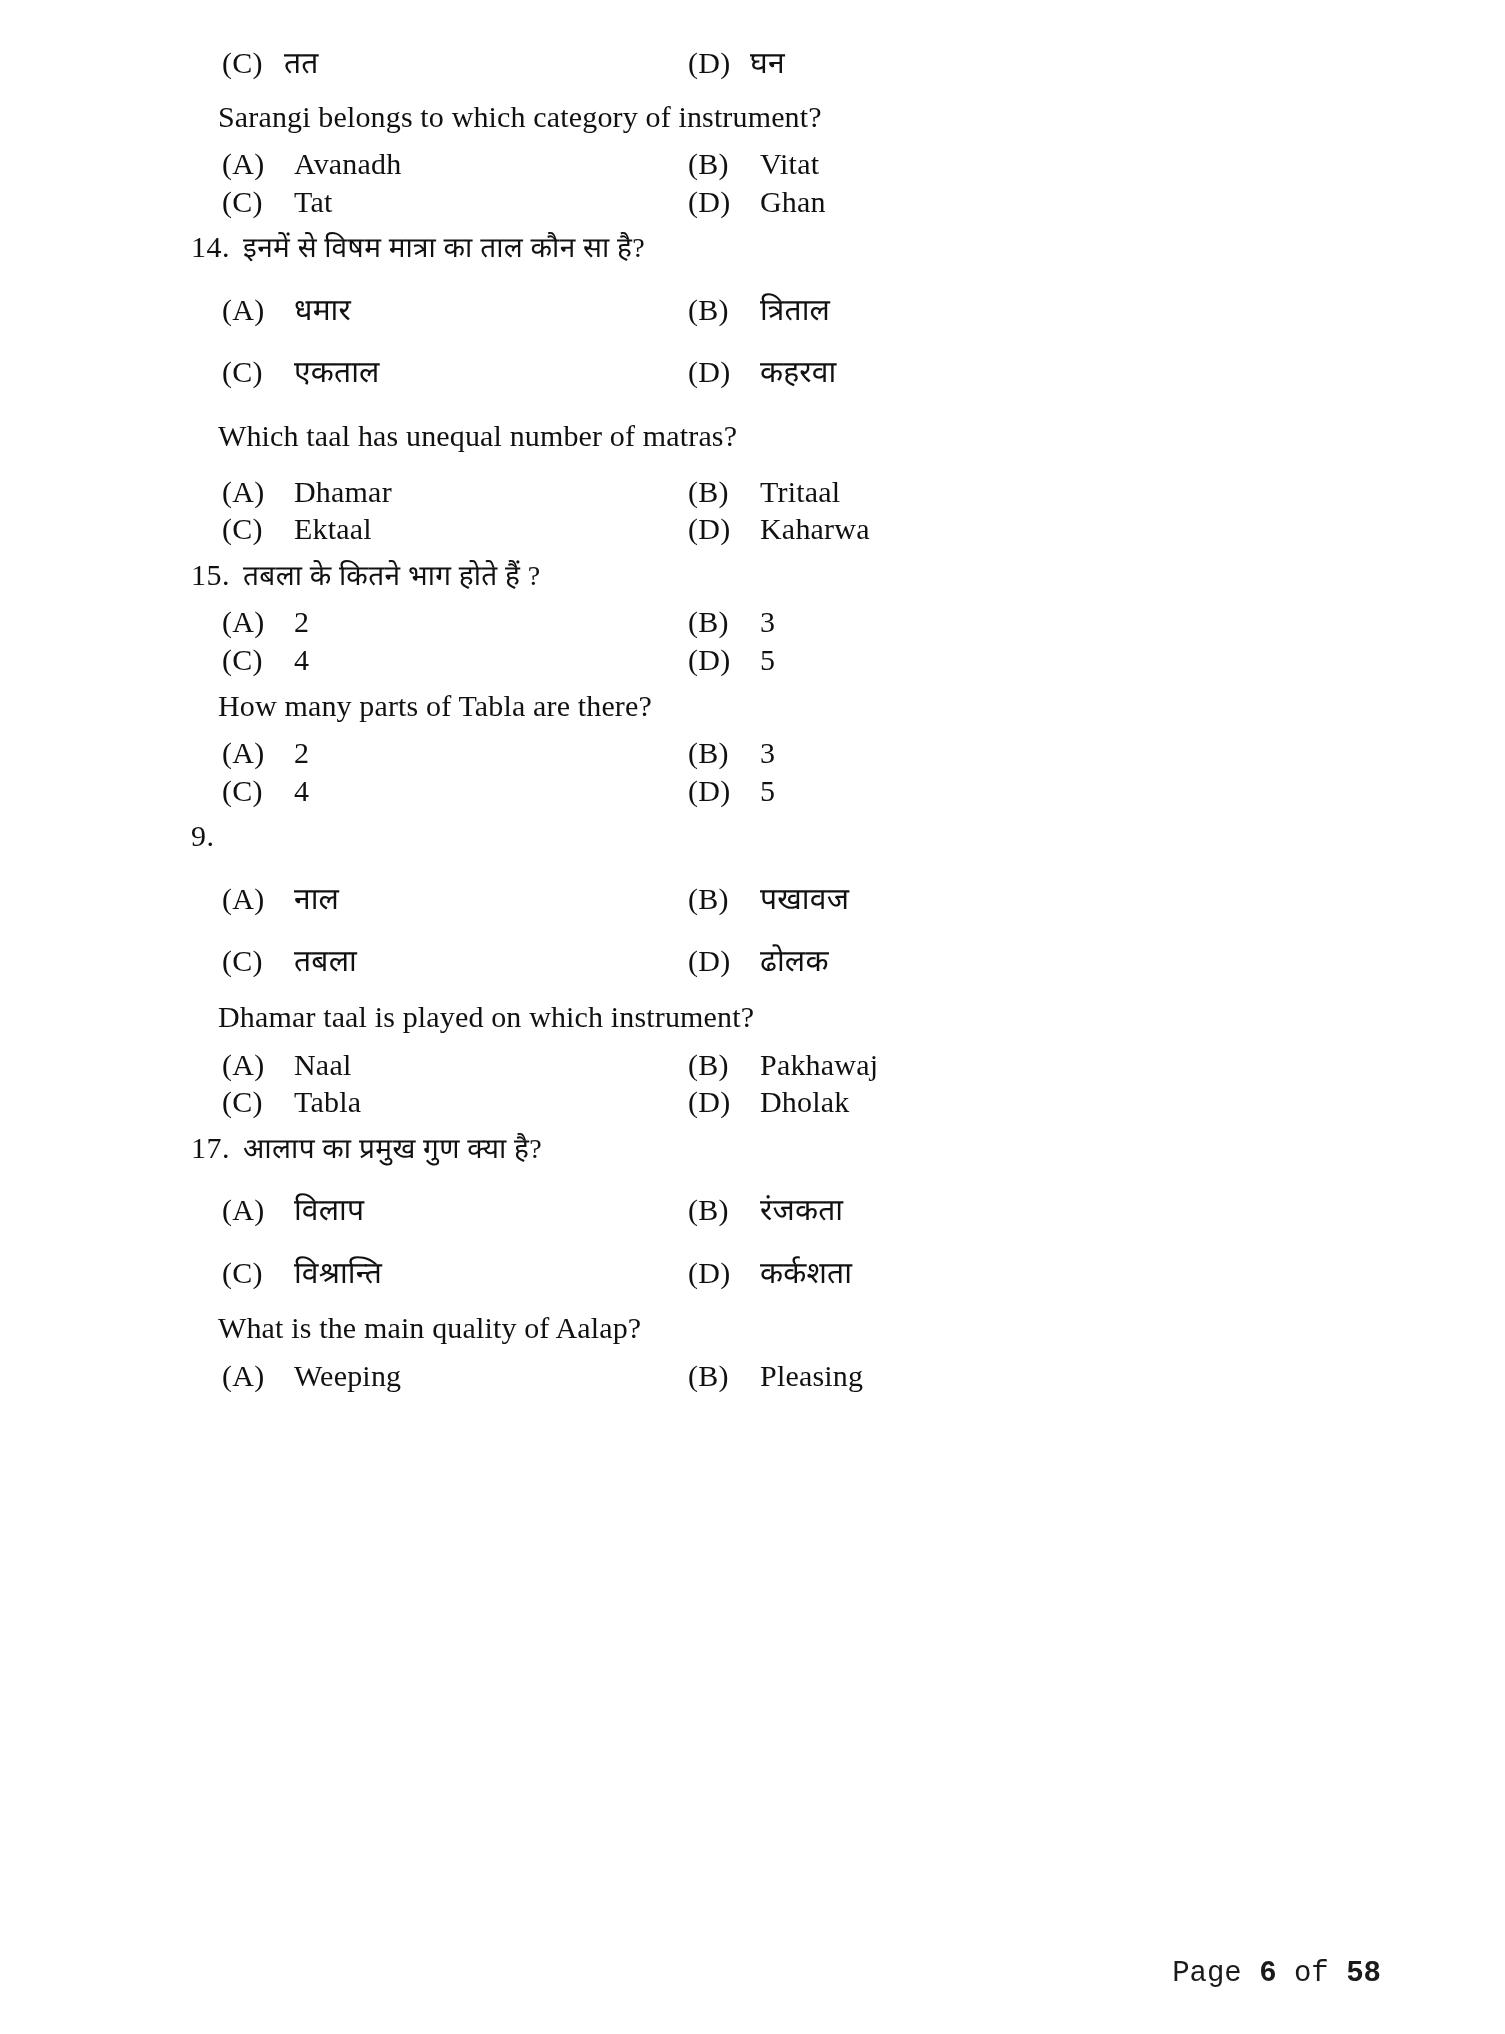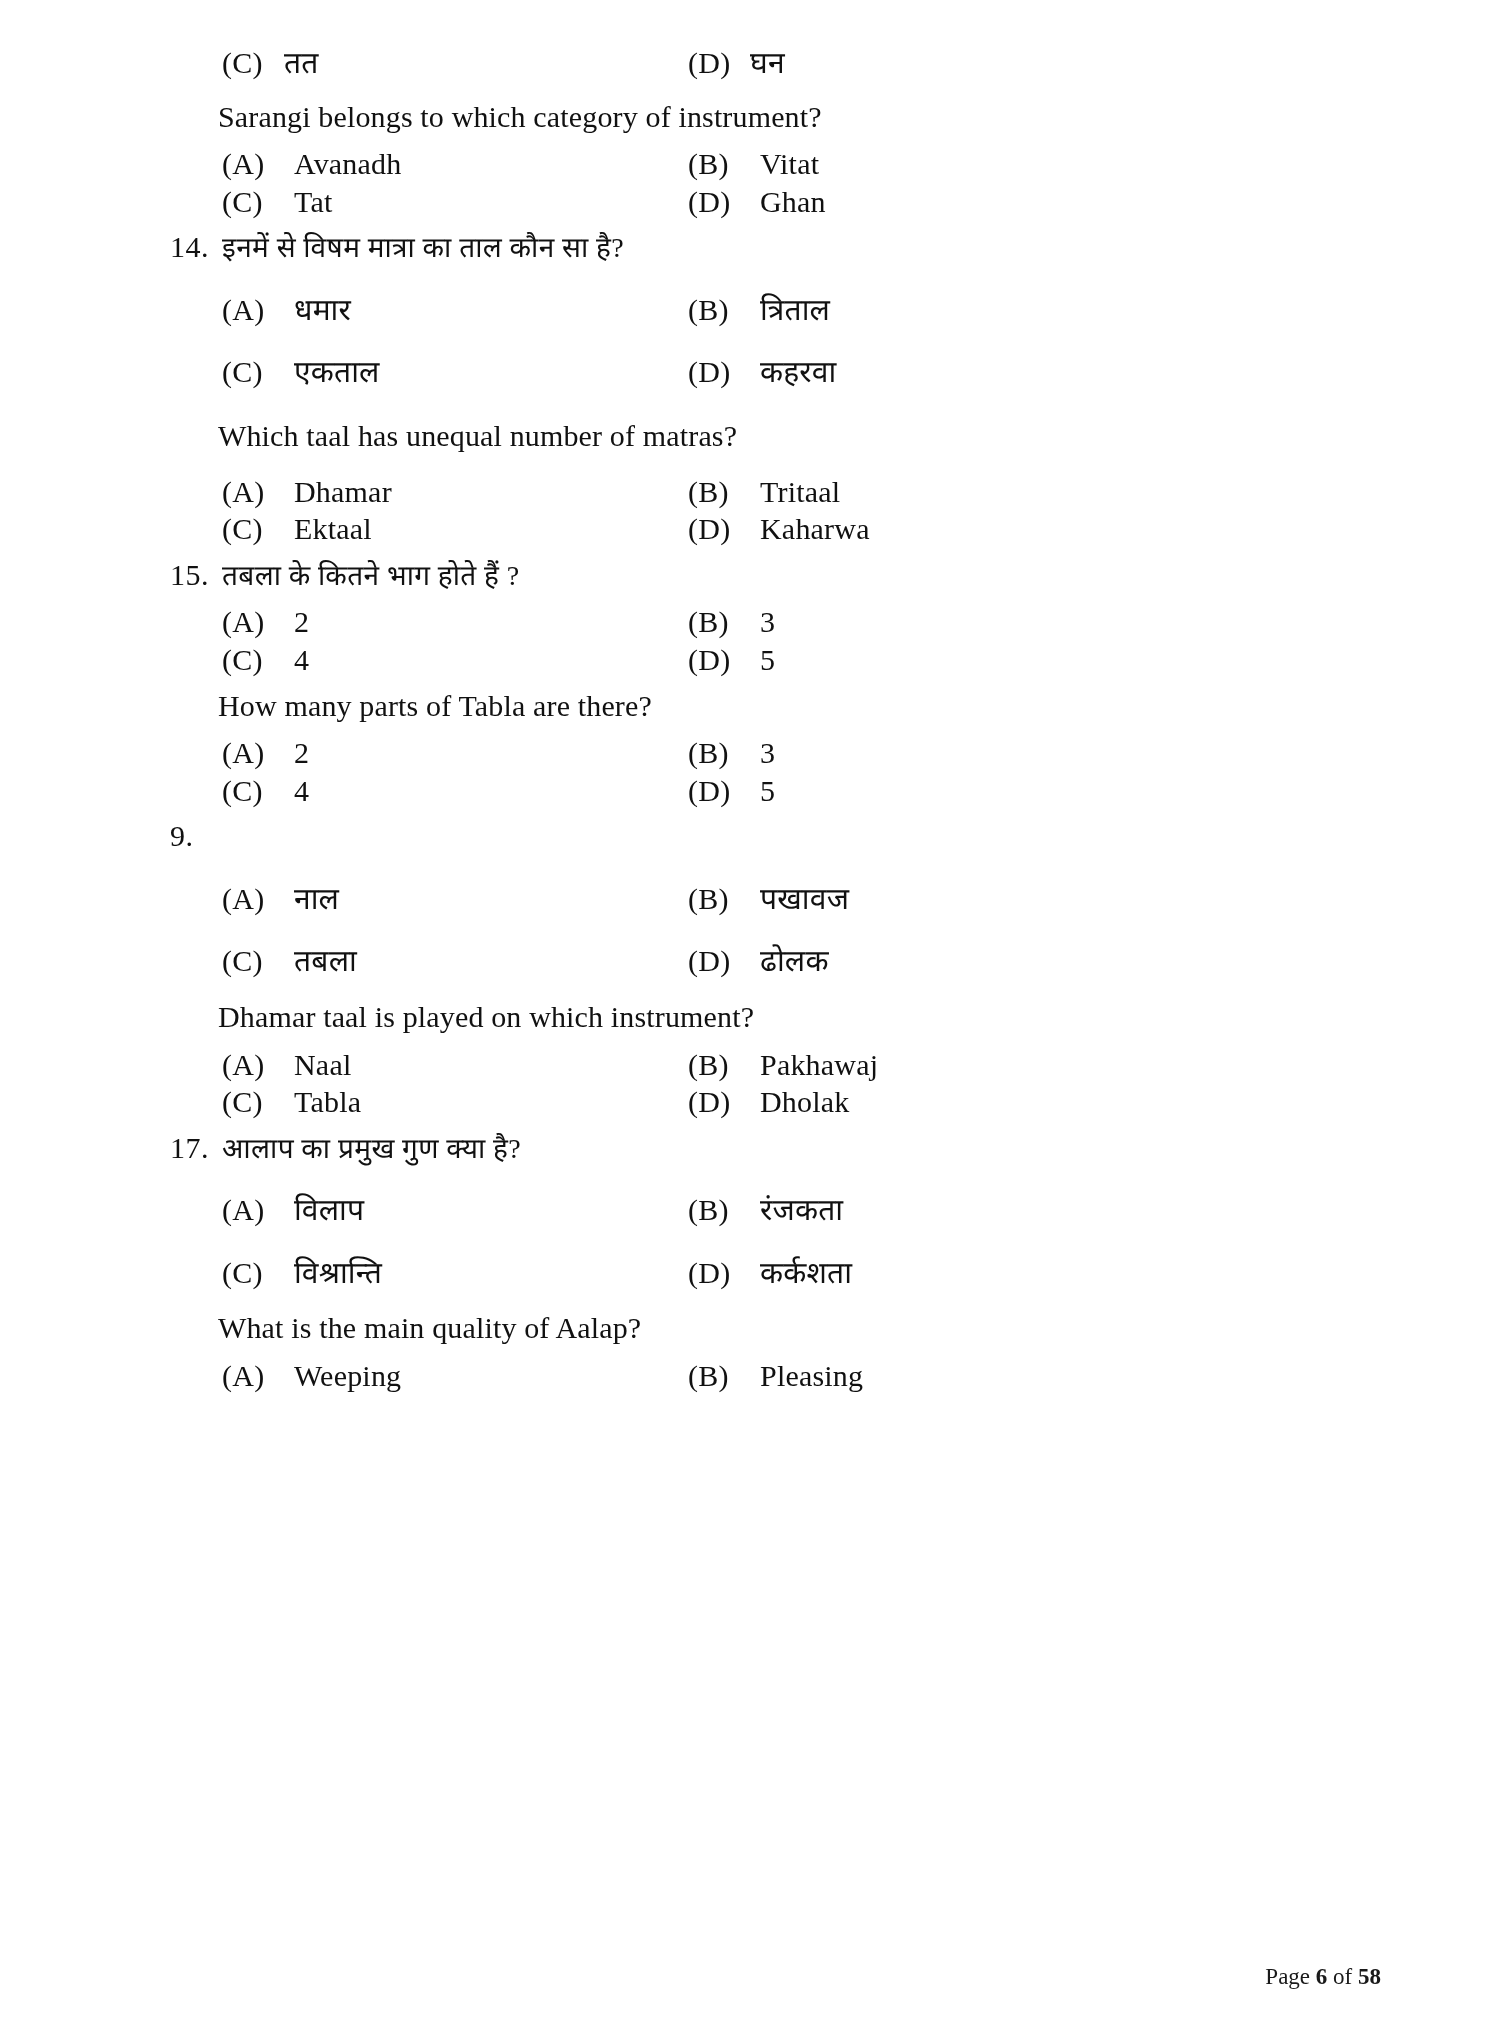--- a/index.html
+++ b/index.html
@@ -28,20 +28,21 @@
     display: flex;
     align-items: baseline;
     font-size: 30px;
     line-height: 1.12;
     margin-bottom: 6px;
   }
   .qnum {
     min-width: 52px;
     flex: 0 0 auto;
     letter-spacing: 0.5px;
+    margin-left: 21px;
   }
   .qnum.tight { min-width: 40px; }
   .qtext-hi {
     font-family: "Liberation Serif", "DejaVu Sans", sans-serif;
     font-size: 28px;
     letter-spacing: 0.4px;
   }
   .stemline {
     font-size: 30px;
     line-height: 1.12;
@@ -82,22 +83,22 @@
   .sp-sm  { height: 8px; }
   .sp-md  { height: 16px; }
   .gap-hi .opt { line-height: 1.35; }
   .gap-hi { margin-bottom: 10px; }
 
   
   .footer {
     position: absolute;
     right: 124px;
     bottom: 44px;
-    font-size: 23px;
-    font-family: Liberation Serif, serif;
+    font-size: 29px;
+    font-family: Liberation Mono, monospace;
     color: #1a1a1a;
     margin-top: 8px;
   }
   .footer b { font-weight: bold; }
 </style>
 </head>
 <body>
 
 <div class="page">
   <div class="content">

